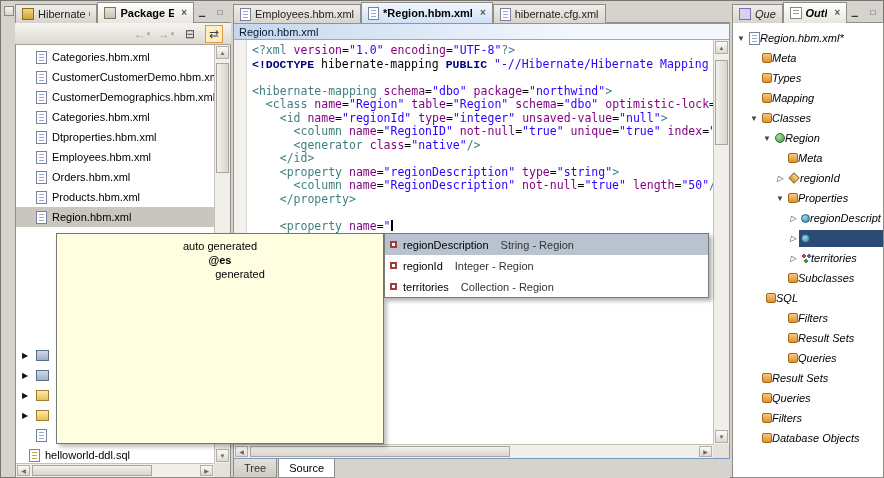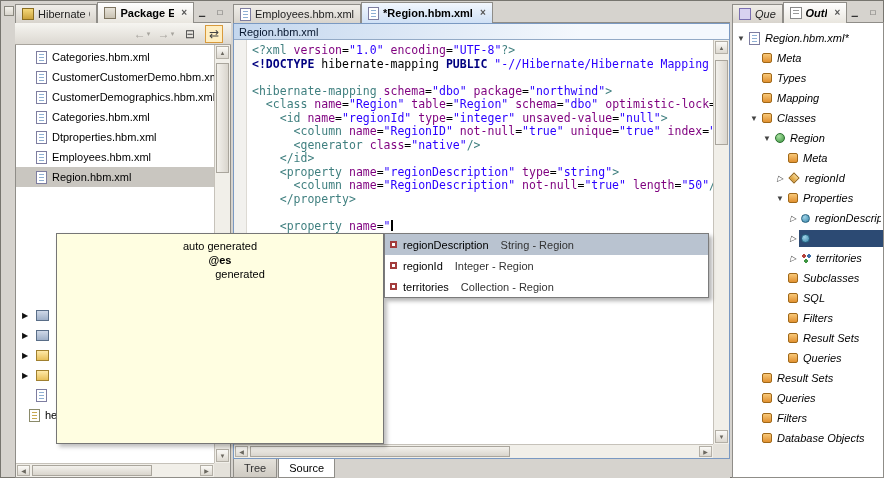--- a/index.html
+++ b/index.html
@@ -63,33 +63,33 @@
 .ed-body{position:absolute;left:0;right:0;top:21px;bottom:0;border:1px solid var(--editor-border,#7a99c2);background:#fff;overflow:hidden;}
 .ed-header{height:16px;display:flex;align-items:center;padding:0 5px;background:linear-gradient(90deg,var(--header-blue,#c4d7ee),#f4f8fd 70%);border-bottom:1px solid #93aac6;color:#06162e;}
 .code-wrap{position:absolute;left:0;top:16px;right:16px;bottom:14px;display:flex;overflow:hidden;}
 .ruler{width:13px;background:#f2f1ee;border-right:1px solid #dddad4;flex:none;}
 .code{flex:1;padding:4px 0 0 5px;font-family:"DejaVu Sans Mono","Liberation Mono",monospace;font-size:11.5px;line-height:13.5px;white-space:pre;color:#000;overflow:hidden;}
 .cl{height:13.5px;}
 .tk-t{color:var(--xml-tag,#3f7f7f);}
 .tk-a{color:var(--xml-attr,#7f007f);}
 .tk-v{color:var(--xml-value,#2a00ff);}
 .tk-p{color:#000;}
-.tk-d{color:var(--xml-doctype,#000080);font-weight:bold;}
+.tk-d{color:var(--xml-doctype,#000080);font-weight:bold;font-family:Liberation Mono, monospace;}
 .caret{display:inline-block;width:2px;height:11px;background:#000;vertical-align:-1px;}
 
 
 .pagetabs{position:absolute;left:232px;top:458px;width:497px;height:19px;display:flex;align-items:stretch;background:var(--chrome,#d6d3ce);}
 .ptab{display:flex;align-items:center;padding:0 10px;border:1px solid #8f8d88;border-top:none;background:linear-gradient(#e4e1da,#cfcbc3);margin-right:1px;color:#333;}
 .ptab.active{background:#fff;color:#000;}
 
 
 .otree{padding-top:5px;}
 .orow{height:20px;display:flex;align-items:center;}
 .orow .arrow{width:12px;flex:none;text-align:center;font-size:8px;color:#444;}
-.orow .cell{display:flex;align-items:center;gap:5px;flex:1;height:17px;padding:0 2px;white-space:nowrap;overflow:hidden;}
+.orow .cell{display:flex;align-items:center;flex:1;height:17px;padding:0 2px;white-space:nowrap;overflow:hidden;}
 .orow.sel .cell{background:var(--outline-selection,#2c4a73);color:#fff;}
 
 
 .ac-popup{position:absolute;left:383px;top:232px;width:325px;background:#fff;border:1px solid #7b7b7b;box-shadow:3px 3px 4px rgba(0,0,0,.3);z-index:60;}
 .crow{height:21px;display:flex;align-items:center;gap:6px;padding:0 5px;white-space:nowrap;}
 .crow.sel{background:var(--completion-selection,#b9c3d0);}
 .cname{color:#000;}
 .cdetail{color:#333;margin-left:6px;}
 .doc-popup{position:absolute;left:55px;top:232px;width:328px;height:211px;background:var(--tooltip-bg,#fffee1);border:1px solid #767676;box-shadow:3px 3px 4px rgba(0,0,0,.25);z-index:50;padding:5px 7px;color:#000;line-height:14px;text-align:center;}
 .doc-tag{font-weight:bold;}
@@ -165,20 +165,28 @@
             <span class="lab">Categories.hbm.xml</span>
           </div>
           <div class="trow">
             <span class="icon i-hbm-file"></span>
             <span class="lab">Dtproperties.hbm.xml</span>
           </div>
           <div class="trow">
             <span class="icon i-hbm-file"></span>
             <span class="lab">Employees.hbm.xml</span>
           </div>
+          <div class="trow">
+            <span class="icon i-hbm-file"></span>
+            <span class="lab">Orders.hbm.xml</span>
+          </div>
+          <div class="trow">
+            <span class="icon i-hbm-file"></span>
+            <span class="lab">Products.hbm.xml</span>
+          </div>
           <div class="trow sel">
             <span class="icon i-hbm-file"></span>
             <span class="lab">Region.hbm.xml</span>
           </div>
           <div class="tree-gap"></div>
           <div class="trow hid">
             <span class="arrow">▶</span>
             <span class="icon i-project"></span>
           </div>
           <div class="trow hid">
@@ -220,20 +228,24 @@
     <div class="tabbar">
       <div class="tab">
         <span class="icon i-hbm-file"></span>
         <span class="lab">Employees.hbm.xml</span>
       </div>
       <div class="tab active blue">
         <span class="icon i-hbm-file"></span>
         <span class="lab">*Region.hbm.xml</span>
         <span class="x"></span>
       </div>
+      <div class="tab">
+        <span class="icon i-hbm-file"></span>
+        <span class="lab">hibernate.cfg.xml</span>
+      </div>
     </div>
     <div class="ed-body">
       <div class="ed-header">
         <span class="lab">Region.hbm.xml</span>
       </div>
       <div class="code-wrap">
         <div class="ruler"></div>
         <div class="code"><div class="cl"><span class="tk-t">&lt;?xml </span><span class="tk-a">version</span><span class="tk-p">=</span><span class="tk-v">"1.0"</span><span class="tk-p"> </span><span class="tk-a">encoding</span><span class="tk-p">=</span><span class="tk-v">"UTF-8"</span><span class="tk-t">?&gt;</span></div><div class="cl"><span class="tk-d">&lt;!DOCTYPE </span><span class="tk-p">hibernate-mapping </span><span class="tk-d">PUBLIC </span><span class="tk-v">"-//Hibernate/Hibernate Mapping DTD</span></div><div class="cl">&nbsp;</div><div class="cl"><span class="tk-t">&lt;hibernate-mapping </span><span class="tk-a">schema</span><span class="tk-p">=</span><span class="tk-v">"dbo"</span><span class="tk-p"> </span><span class="tk-a">package</span><span class="tk-p">=</span><span class="tk-v">"northwind"</span><span class="tk-t">&gt;</span></div><div class="cl"><span class="tk-p">  </span><span class="tk-t">&lt;class </span><span class="tk-a">name</span><span class="tk-p">=</span><span class="tk-v">"Region"</span><span class="tk-p"> </span><span class="tk-a">table</span><span class="tk-p">=</span><span class="tk-v">"Region"</span><span class="tk-p"> </span><span class="tk-a">schema</span><span class="tk-p">=</span><span class="tk-v">"dbo"</span><span class="tk-p"> </span><span class="tk-a">optimistic-lock</span><span class="tk-p">=</span></div><div class="cl"><span class="tk-p">    </span><span class="tk-t">&lt;id </span><span class="tk-a">name</span><span class="tk-p">=</span><span class="tk-v">"regionId"</span><span class="tk-p"> </span><span class="tk-a">type</span><span class="tk-p">=</span><span class="tk-v">"integer"</span><span class="tk-p"> </span><span class="tk-a">unsaved-value</span><span class="tk-p">=</span><span class="tk-v">"null"</span><span class="tk-t">&gt;</span></div><div class="cl"><span class="tk-p">      </span><span class="tk-t">&lt;column </span><span class="tk-a">name</span><span class="tk-p">=</span><span class="tk-v">"RegionID"</span><span class="tk-p"> </span><span class="tk-a">not-null</span><span class="tk-p">=</span><span class="tk-v">"true"</span><span class="tk-p"> </span><span class="tk-a">unique</span><span class="tk-p">=</span><span class="tk-v">"true"</span><span class="tk-p"> </span><span class="tk-a">index</span><span class="tk-p">=</span><span class="tk-v">"PK_</span></div><div class="cl"><span class="tk-p">      </span><span class="tk-t">&lt;generator </span><span class="tk-a">class</span><span class="tk-p">=</span><span class="tk-v">"native"</span><span class="tk-t">/&gt;</span></div><div class="cl"><span class="tk-p">    </span><span class="tk-t">&lt;/id&gt;</span></div><div class="cl"><span class="tk-p">    </span><span class="tk-t">&lt;property </span><span class="tk-a">name</span><span class="tk-p">=</span><span class="tk-v">"regionDescription"</span><span class="tk-p"> </span><span class="tk-a">type</span><span class="tk-p">=</span><span class="tk-v">"string"</span><span class="tk-t">&gt;</span></div><div class="cl"><span class="tk-p">      </span><span class="tk-t">&lt;column </span><span class="tk-a">name</span><span class="tk-p">=</span><span class="tk-v">"RegionDescription"</span><span class="tk-p"> </span><span class="tk-a">not-null</span><span class="tk-p">=</span><span class="tk-v">"true"</span><span class="tk-p"> </span><span class="tk-a">length</span><span class="tk-p">=</span><span class="tk-v">"50"</span><span class="tk-t">/&gt;</span></div><div class="cl"><span class="tk-p">    </span><span class="tk-t">&lt;/property&gt;</span></div><div class="cl">&nbsp;</div><div class="cl"><span class="tk-p">    </span><span class="tk-t">&lt;property </span><span class="tk-a">name</span><span class="tk-p">=</span><span class="tk-v">"</span><span class="caret"></span></div></div>
       </div>
       <div class="scroll-v ed">
@@ -359,21 +371,21 @@
               <span class="lab">territories</span>
             </span>
           </div>
           <div class="orow" style="padding-left: 41px;">
             <span class="arrow"></span>
             <span class="cell">
               <span class="icon i-subclasses"></span>
               <span class="lab">Subclasses</span>
             </span>
           </div>
-          <div class="orow" style="padding-left: 41px;">
+          <div class="orow" style="padding-left: 19px;">
             <span class="arrow"></span>
             <span class="cell">
               <span class="icon i-sql"></span>
               <span class="lab">SQL</span>
             </span>
           </div>
           <div class="orow" style="padding-left: 41px;">
             <span class="arrow"></span>
             <span class="cell">
               <span class="icon i-filters"></span>

